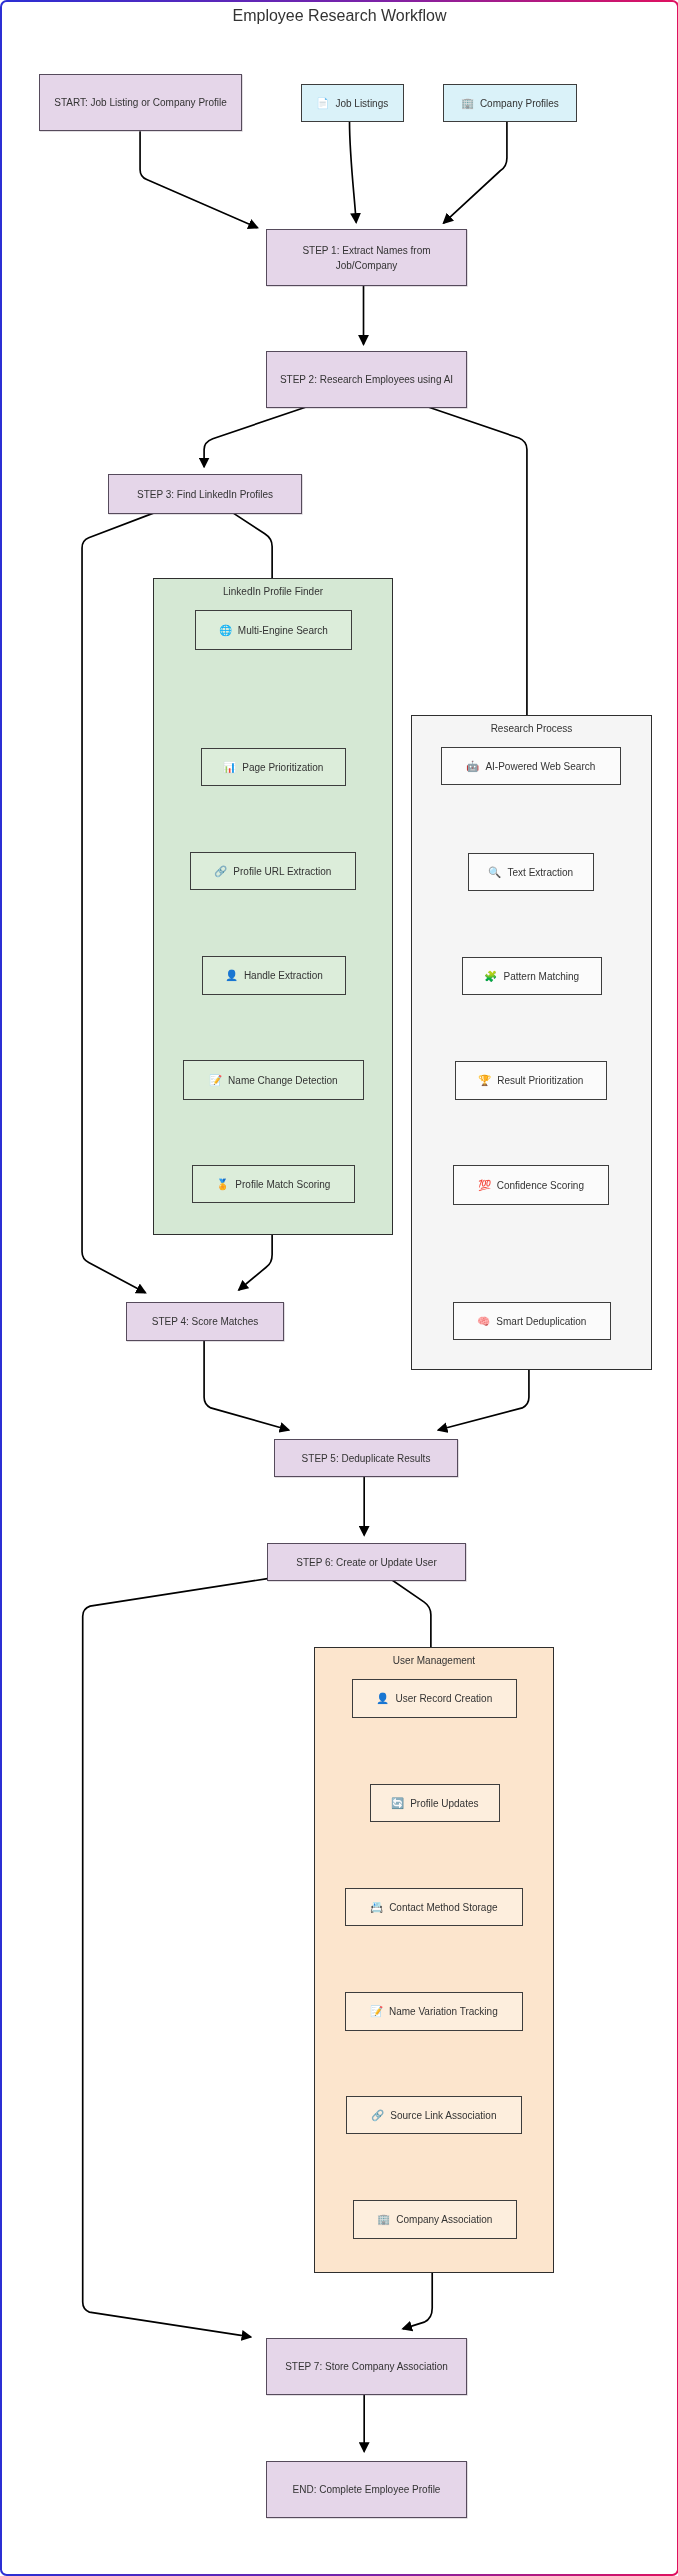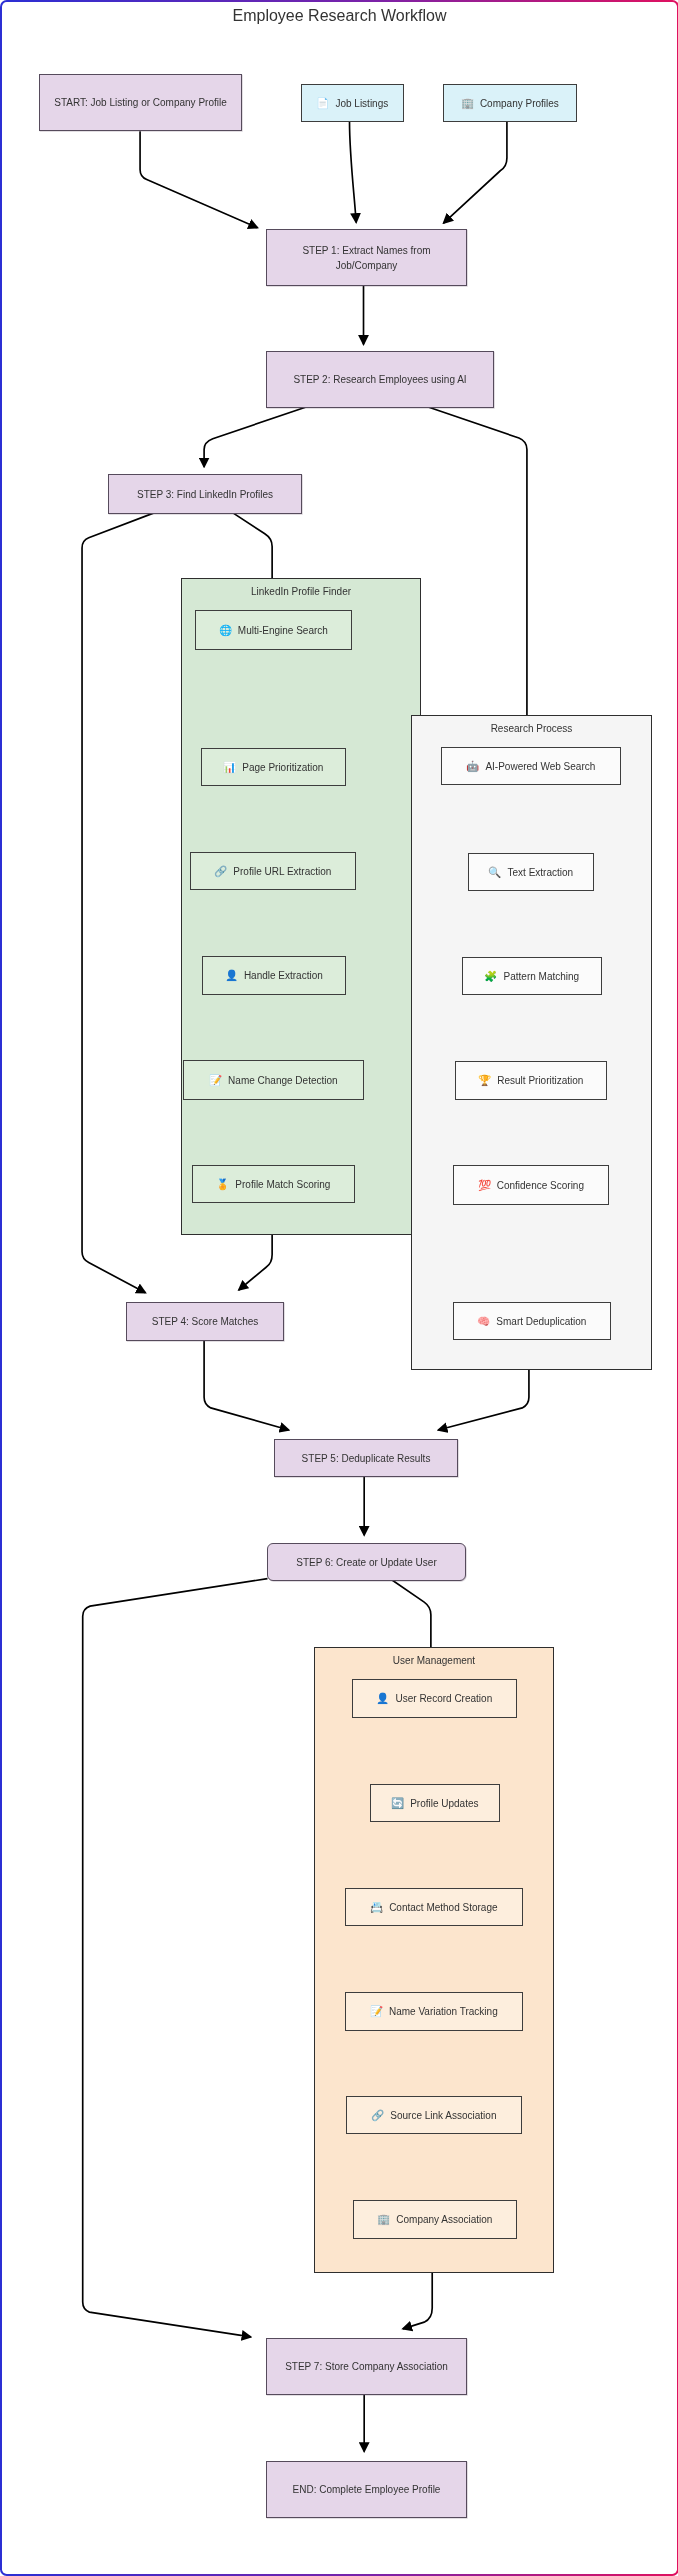--- a/index.html
+++ b/index.html
@@ -11,21 +11,21 @@
   }
   .canvas{position:relative;width:100%;height:100%;background:#ffffff;border-radius:4.7px;overflow:hidden;}
   .title{
     position:absolute;left:0;top:5.4px;width:100%;text-align:center;
     font-size:16px;color:#333333;
   }
   .edges{position:absolute;left:0;top:0;width:100%;height:100%;pointer-events:none;}
   .subgraph{position:absolute;border:0.7px solid #2e2e2e;box-sizing:border-box;}
   .sg-title{position:absolute;left:0;top:6.7px;width:100%;text-align:center;font-size:10px;color:#333333;}
   .sg-input{background:#cdeef7;}
-  .sg-linkedin{background:#d5e8d4;margin-left:28px;}
+  .sg-linkedin{background:#d5e8d4;}
   .sg-research{background:#f5f5f5;}
   .sg-user{background:#fce5cd;}
   .node{
     position:absolute;box-sizing:border-box;display:flex;align-items:center;justify-content:center;
     text-align:center;font-size:10px;color:#333333;line-height:1.5;gap:5.4px;padding:1.3px 9.4px;
   }
   .node .ni{font-size:10.7px;line-height:1;flex:0 0 auto;}
   .step{background:#e5d6e9;border:0.7px solid #564b5c;box-shadow:0.7px 0.7px 0 rgba(90,70,95,.25);}
   .n-input{background:#daf2f9;border:0.7px solid #3d3d3d;}
   .n-green{background:#dcedda;border:0.7px solid #3d3d3d;}
@@ -100,21 +100,21 @@
       <span>Job Listings</span>
     </div>
     <div class="node n-input" style="left:441px;top:82px;width:134px;height:38px;">
       <span class="ni">🏢</span>
       <span>Company Profiles</span>
     </div>
 
     <div class="node step" style="left:264px;top:227px;width:201px;height:57px;">
       <span>STEP 1: Extract Names from Job/Company</span>
     </div>
-    <div class="node step" style="left:264px;top:349px;width:228px;height:57px;">
+    <div class="node step" style="left:264px;top:349px;width:201px;height:57px;">
       <span>STEP 2: Research Employees using AI</span>
     </div>
     <div class="node step" style="left:106px;top:472px;width:194px;height:40px;">
       <span>STEP 3: Find LinkedIn Profiles</span>
     </div>
 
     <div class="node n-green" style="left:193px;top:608px;width:157px;height:40px;">
       <span class="ni">🌐</span>
       <span>Multi-Engine Search</span>
     </div>
@@ -163,21 +163,21 @@
       <span class="ni">🧠</span>
       <span>Smart Deduplication</span>
     </div>
 
     <div class="node step" style="left:124px;top:1300px;width:158px;height:39px;align-items:center;">
       <span>STEP 4: Score Matches</span>
     </div>
     <div class="node step" style="left:272px;top:1437px;width:184px;height:38px;">
       <span>STEP 5: Deduplicate Results</span>
     </div>
-    <div class="node step" style="left:265px;top:1541px;width:199px;height:38px;border-radius:6px;">
+    <div class="node step" style="left:265px;top:1541px;width:199px;height:38px;">
       <span>STEP 6: Create or Update User</span>
     </div>
 
     <div class="node n-peach" style="left:350px;top:1677px;width:165px;height:39px;">
       <span class="ni">👤</span>
       <span>User Record Creation</span>
     </div>
     <div class="node n-peach" style="left:368px;top:1782px;width:130px;height:38px;">
       <span class="ni">🔄</span>
       <span>Profile Updates</span>

